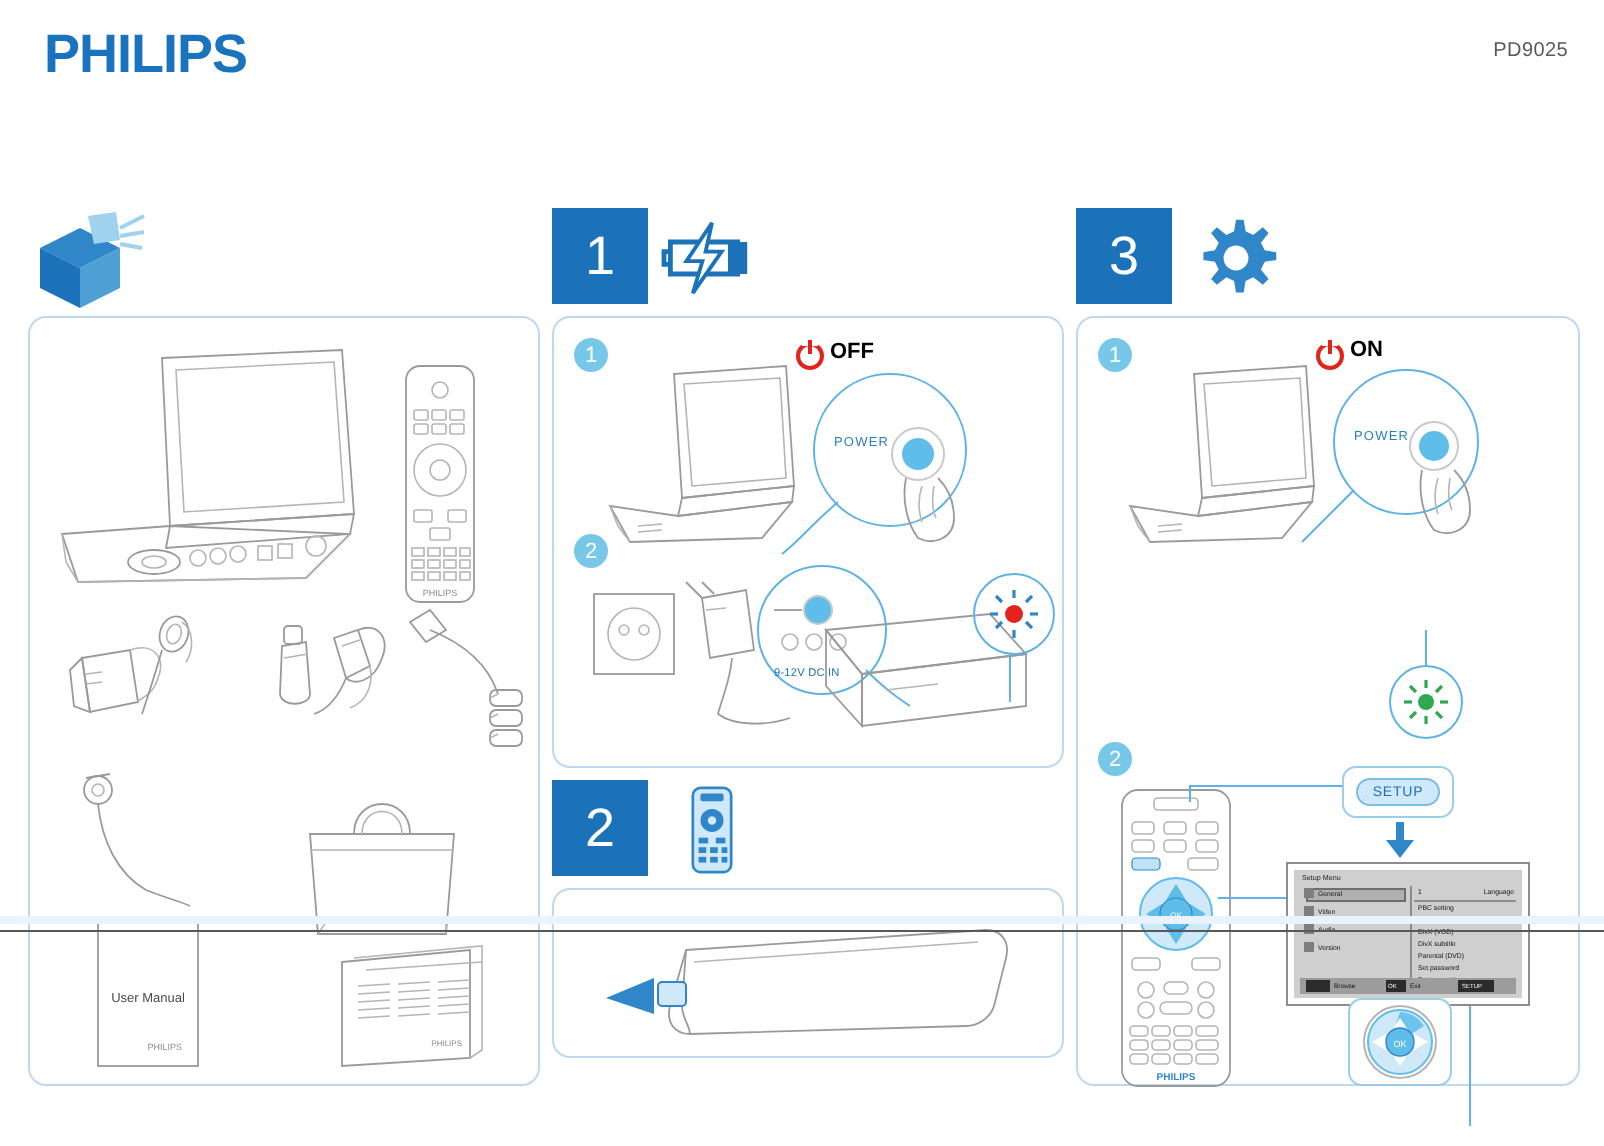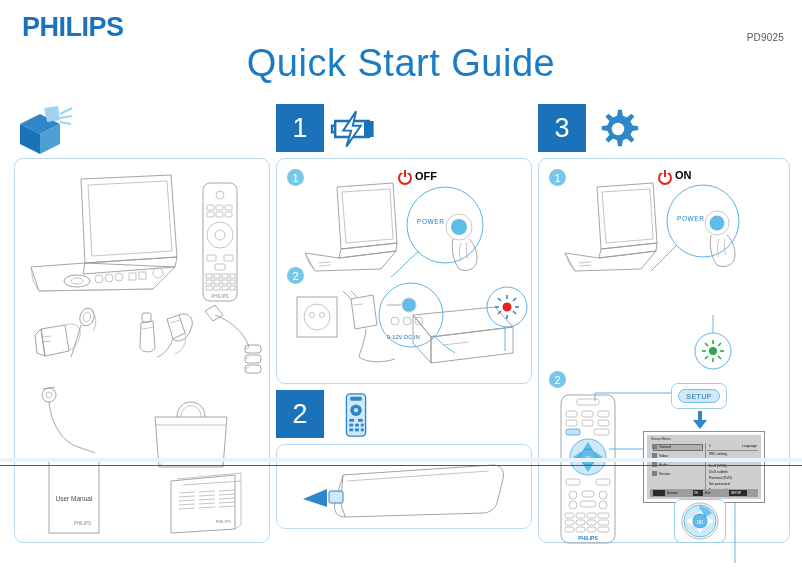--- a/index.html
+++ b/index.html
@@ -11,21 +11,21 @@
   }
   .page { position: relative; width: 802px; height: 476px; background:#fff; }
 
   
   .brand {
     position: absolute; left: 22px; top: 12px;
     font-size: 27px; font-weight: bold; letter-spacing: -0.5px;
     color: #1a73bd; font-family: "Liberation Sans", sans-serif;
   }
   .model {
-    position: absolute; right: 18px; top: 32px;
+    position: absolute; right: 18px; top: 20px;
     font-size: 10px; color: #58595b; letter-spacing: .2px;
   }
   .title {
     position: absolute; left: 0; right: 0; top: 42px;
     text-align: center; font-size: 38px; font-weight: normal;
     color: #1a7cc4; letter-spacing: .5px;
   }
 
   
   .col { position: absolute; top: 104px; }
@@ -95,21 +95,20 @@
     letter-spacing:.4px;
   }
 </style>
 </head>
 <body>
 
 <div class="page">
 
   <div class="brand">PHILIPS</div>
   <div class="model">PD9025</div>
-  <div class="title">Quick Start Guide</div>
 
   <div class="col col-a">
 
     <div class="step-head">
 
       <svg width="62" height="50">
         <g>
           <polygon points="6,20 26,10 46,20 26,30" fill="#2f86c8"></polygon>
           <polygon points="6,20 6,40 26,50 26,30" fill="#1b72b8"></polygon>
           <polygon points="26,30 46,20 46,40 26,50" fill="#4d9fd4"></polygon>

